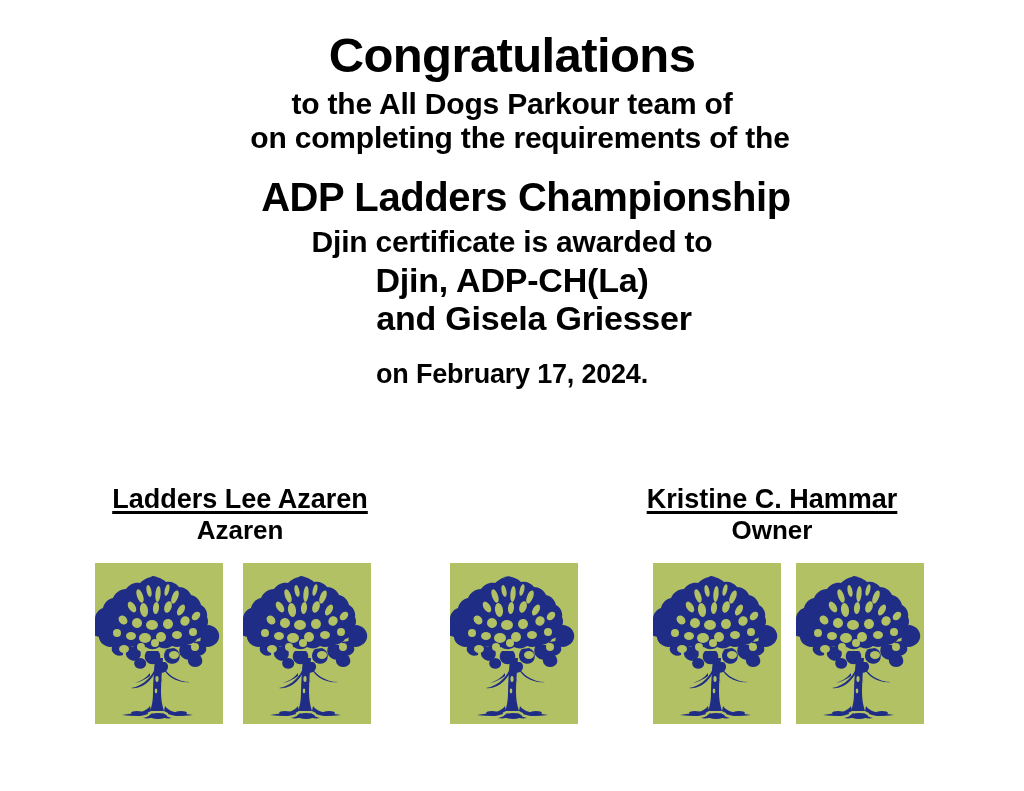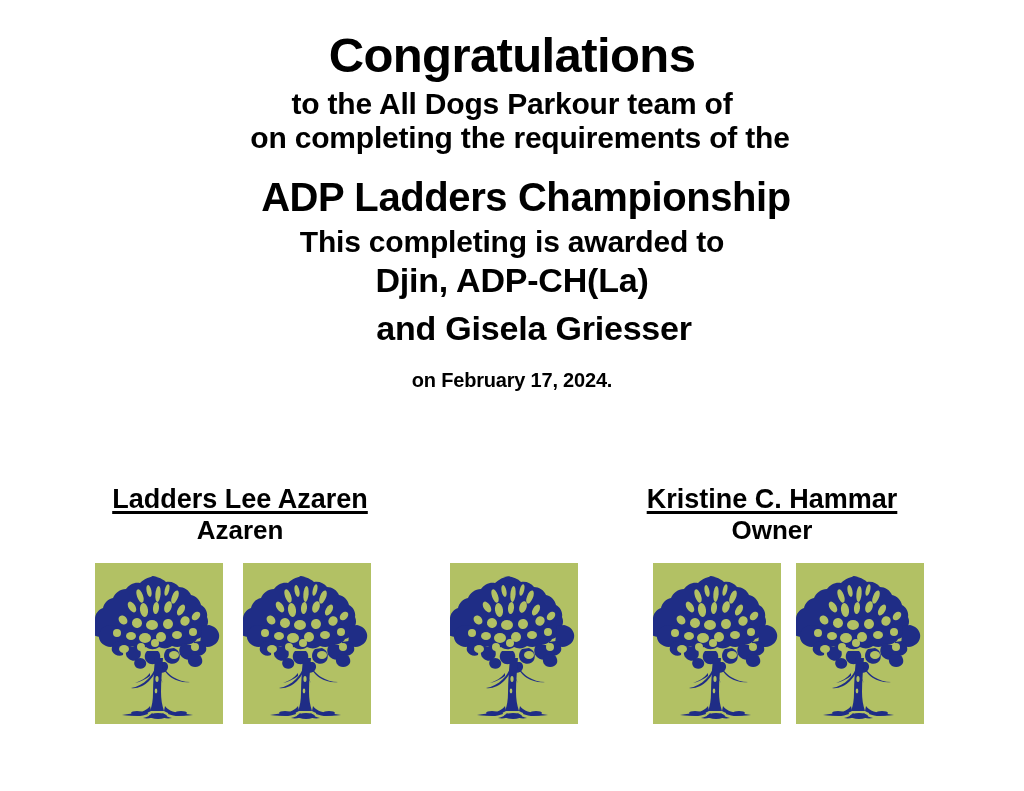--- a/index.html
+++ b/index.html
@@ -68,26 +68,26 @@
   .awarded-to {
     font-size: 30px;
     margin-top: 6px;
   }
   .recipient-1 {
     font-size: 34px;
     margin-top: 2px;
   }
   .recipient-2 {
     font-size: 34px;
-    margin-top: 10px;
+    margin-top: 0;
     padding-left: 44px;
   }
 
   .date-line {
-    font-size: 20px;
+    font-size: 27px;
     margin-top: 22px;
   }
 
   
   .signature-row {
     position: absolute;
     top: 484px;
     left: 0;
     right: 0;
     height: 64px;
@@ -135,21 +135,21 @@
 </head>
 <body>
 
 <div class="certificate">
 
   <div class="text-block">
     <span class="line title">Congratulations</span>
     <span class="line sub-1">to the All Dogs Parkour team of</span>
     <span class="line sub-3">on completing the requirements of the</span>
     <span class="line award-title">ADP Ladders Championship</span>
-    <span class="line awarded-to">This completing is awarded to</span>
+    <span class="line awarded-to">Djin certificate is awarded to</span>
     <span class="line recipient-1">Djin, ADP-CH(La)</span>
     <span class="line recipient-2">and Gisela Griesser</span>
     <span class="line date-line">on February 17, 2024.</span>
   </div>
 
   <div class="signature-row">
     <div class="signature-block left">
       <span class="sig-name">Ladders Lee Azaren</span>
       <span class="sig-role">Azaren</span>
     </div>

